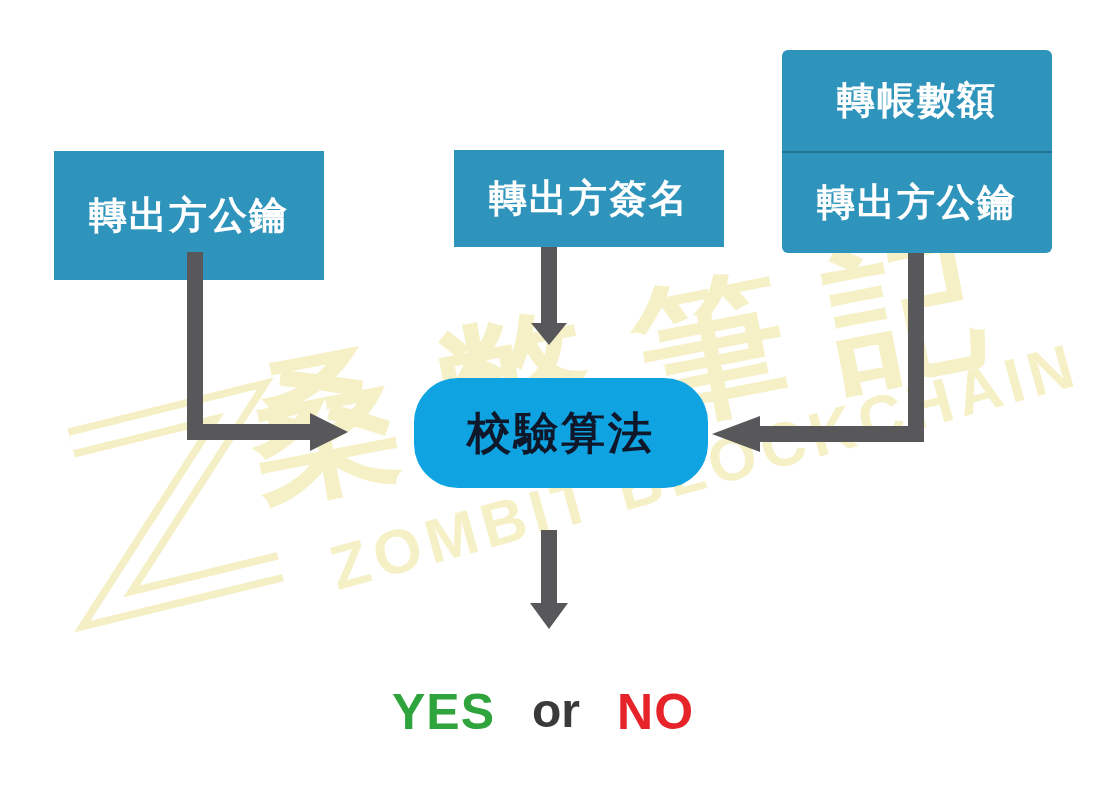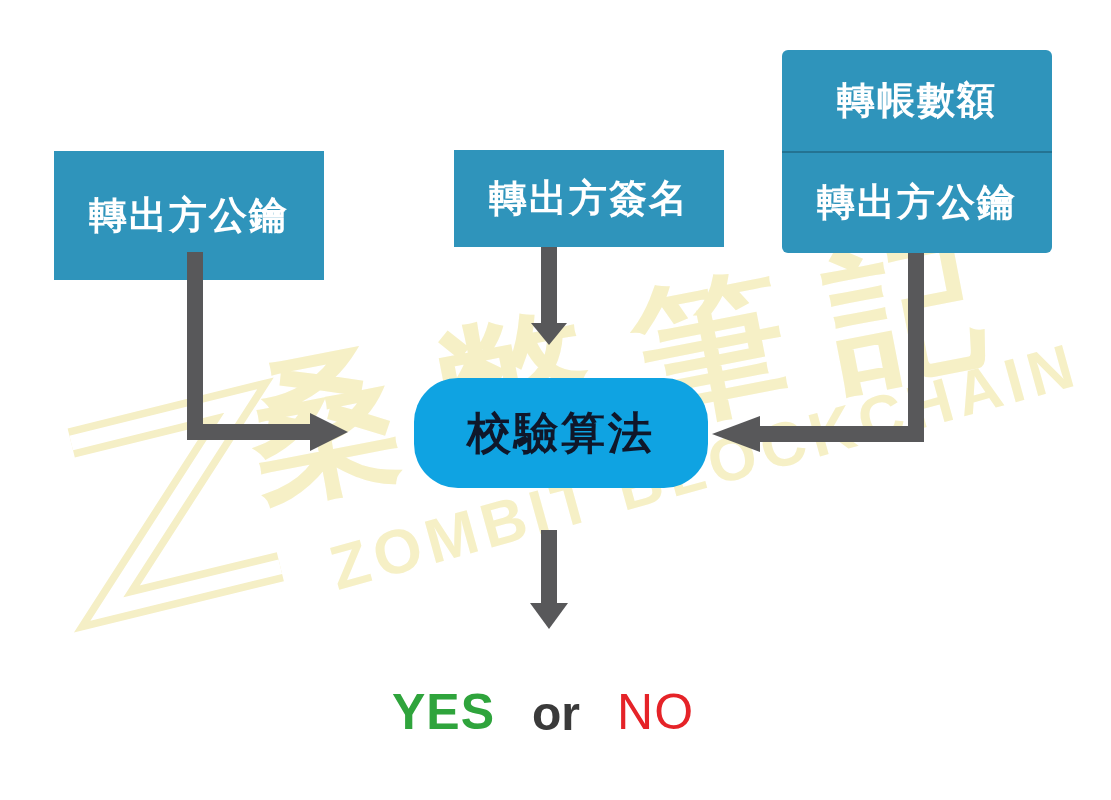--- a/index.html
+++ b/index.html
@@ -74,25 +74,25 @@
     border-top:18px solid transparent; border-bottom:18px solid transparent;
     border-right:48px solid var(--arrow-gray,#58585A); }
 
   .a4-v { left:541px; top:530px; width:16px; height:74px; }
   .a4-head { left:530px; top:603px;
     border-left:19px solid transparent; border-right:19px solid transparent;
     border-top:26px solid var(--arrow-gray,#58585A); }
 
   .result {
     position:absolute; left:343px; top:683px; width:400px;
-    display:flex; align-items:flex-end; justify-content:center; gap:37px;
+    display:flex; align-items:flex-start; justify-content:center; gap:37px;
   }
   .result .yes { color:var(--yes-green,#2FA43C); font-size:50px; font-weight:700; letter-spacing:1px; }
   .result .or  { color:var(--or-dark,#3A3A3A);  font-size:48px; font-weight:600; }
-  .result .no  { color:var(--no-red,#E52328);   font-size:50px; font-weight:400; letter-spacing:1px; }
+  .result .no  { color:var(--no-red,#E52328);   font-size:50px; font-weight:700; letter-spacing:1px; }
 </style>
 </head>
 <body>
 
 <div class="canvas">
 
   <div class="watermark">
     <svg class="wm-logo" width="252" height="272" viewBox="0 0 252 272">
       <path d="M28,64 L200,34 L52,232 L228,202" fill="none" stroke="#F5EFC6" stroke-width="30" stroke-linejoin="miter"></path>
       <path d="M28,64 L200,34 L52,232 L228,202" fill="none" stroke="#FFFFFF" stroke-width="15" stroke-linejoin="miter"></path>

